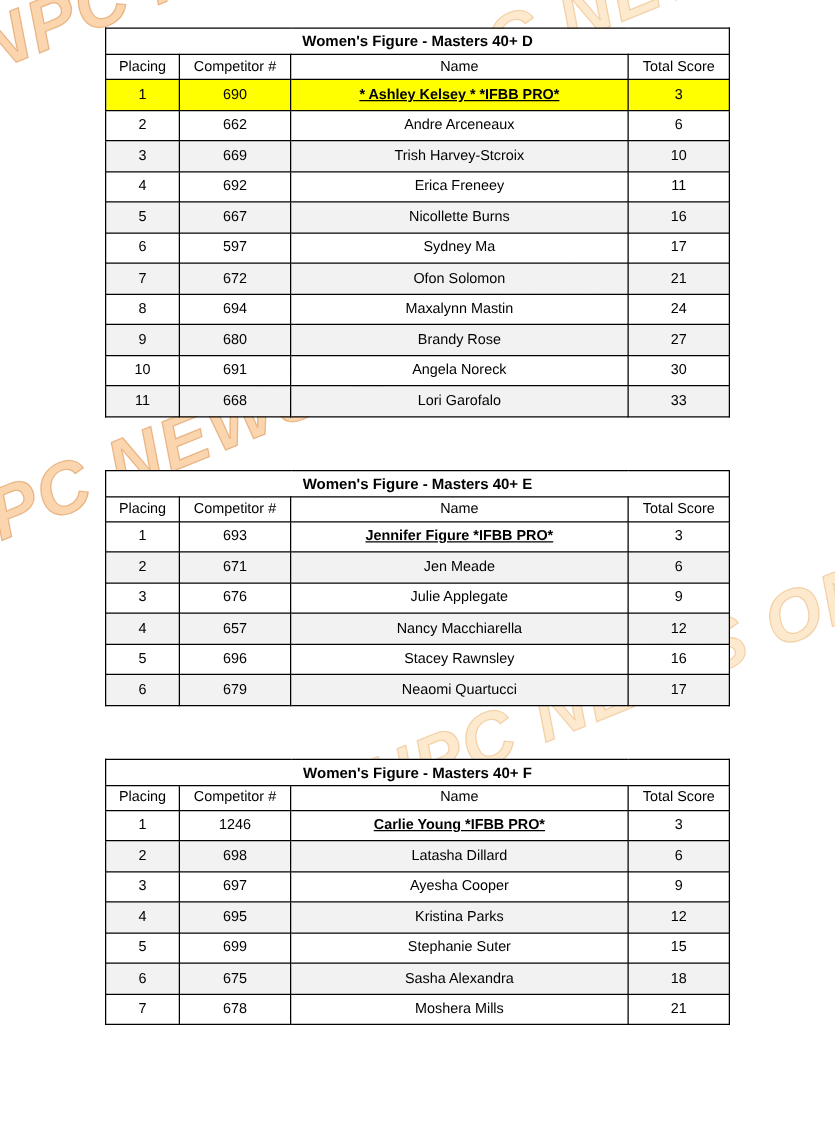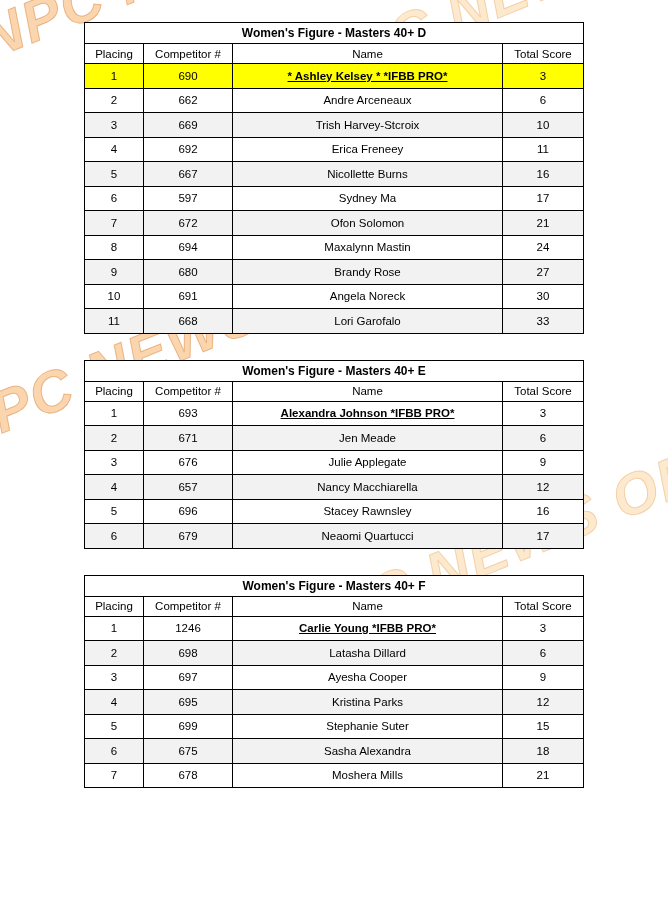--- a/index.html
+++ b/index.html
@@ -45,21 +45,21 @@
 
   
   .content {
     position: relative;
     z-index: 2;
     padding: 22px 84px 0 84px;
     box-sizing: border-box;
   }
 
   .table-block {
-    margin-bottom: 26px;
+    margin-bottom: 42px;
   }
 
   table.results {
     width: 100%;
     border-collapse: collapse;
     font-size: 11.5px;
     color: #000;
     background: transparent;
   }
 
@@ -216,21 +216,21 @@
           <th class="col-head c-place">Placing</th>
           <th class="col-head c-num">Competitor #</th>
           <th class="col-head c-name">Name</th>
           <th class="col-head c-score">Total Score</th>
         </tr>
       </thead>
       <tbody>
         <tr class="even">
           <td>1</td>
           <td>693</td>
-          <td class="nm-bold">Alexandra Johnson *IFBB PRO*</td>
+          <td class="nm-bold">Jennifer Figure *IFBB PRO*</td>
           <td>3</td>
         </tr>
         <tr class="odd">
           <td>2</td>
           <td>671</td>
           <td>Jen Meade</td>
           <td>6</td>
         </tr>
         <tr class="even">
           <td>3</td>

